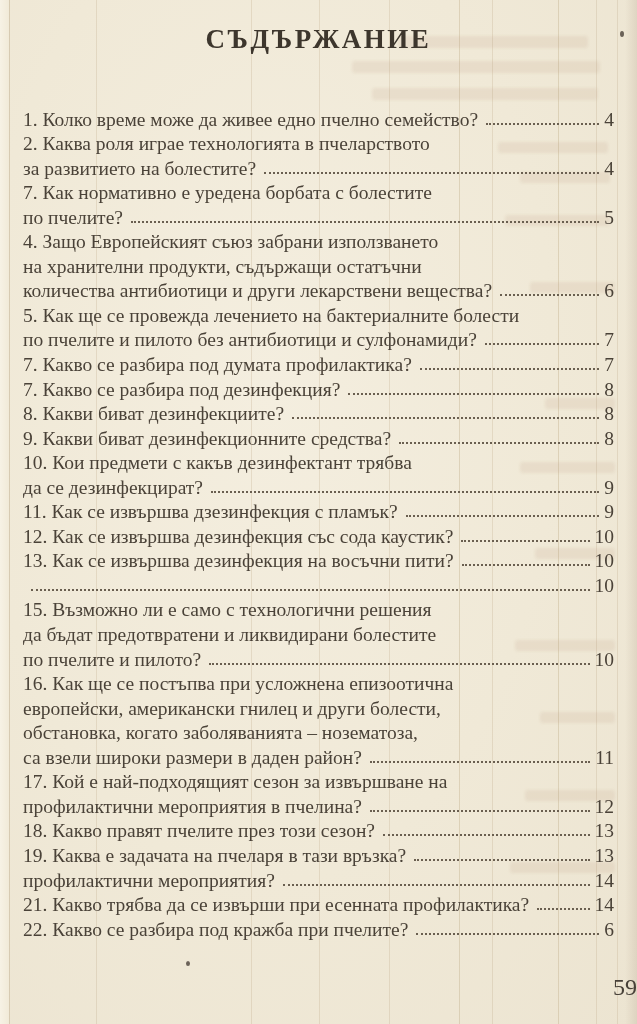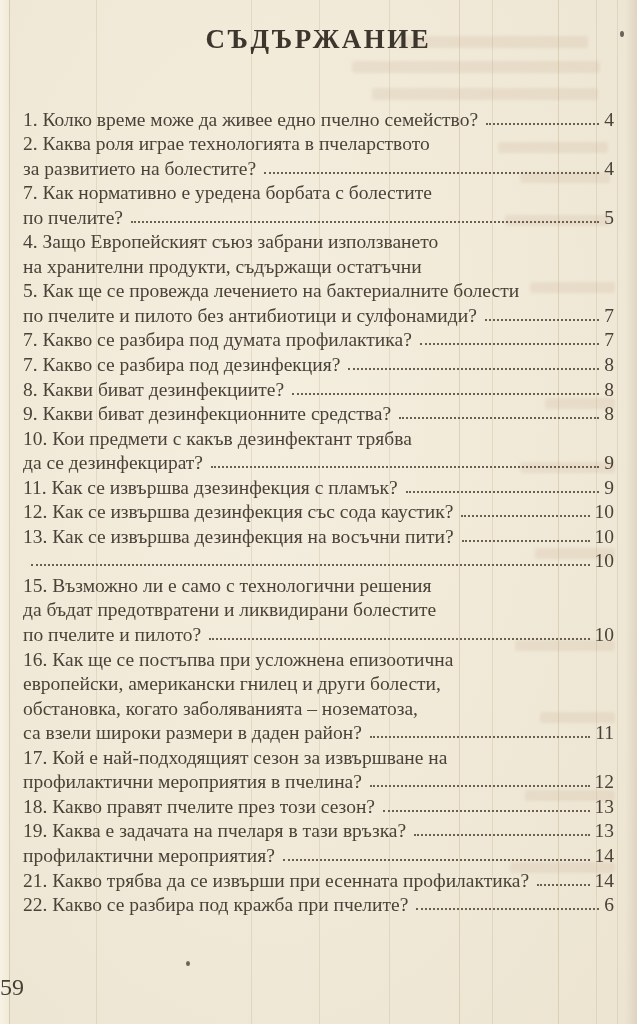--- a/index.html
+++ b/index.html
@@ -70,21 +70,21 @@
   .toc-line .leader {
     flex: 1 1 auto;
     min-width: 0;
     border-bottom: 2px dotted #6a5f50;
     margin: 0 5px 6px 8px;
   }
   .toc-line .p { white-space: nowrap; }
   .folio {
     position: absolute;
     top: 974px; left: 0; right: 0;
-    text-align: left;
+    text-align: right;
     font-size: 24px;
     color: #474038;
   }
 </style>
 </head>
 <body>
 
 <div class="scan-page">
 
   <div class="edge-left-strip"></div>
@@ -142,20 +142,25 @@
         <span class="leader"></span>
         <span class="p">5</span>
       </div>
       <div class="toc-line">
         <span class="t">4. Защо Европейският съюз забрани използването</span>
       </div>
       <div class="toc-line">
         <span class="t">на хранителни продукти, съдържащи остатъчни</span>
       </div>
       <div class="toc-line">
+        <span class="t">количества антибиотици и други лекарствени вещества?</span>
+        <span class="leader"></span>
+        <span class="p">6</span>
+      </div>
+      <div class="toc-line">
         <span class="t">5. Как ще се провежда лечението на бактериалните болести</span>
       </div>
       <div class="toc-line">
         <span class="t">по пчелите и пилото без антибиотици и сулфонамиди?</span>
         <span class="leader"></span>
         <span class="p">7</span>
       </div>
       <div class="toc-line">
         <span class="t">7. Какво се разбира под думата профилактика?</span>
         <span class="leader"></span>

